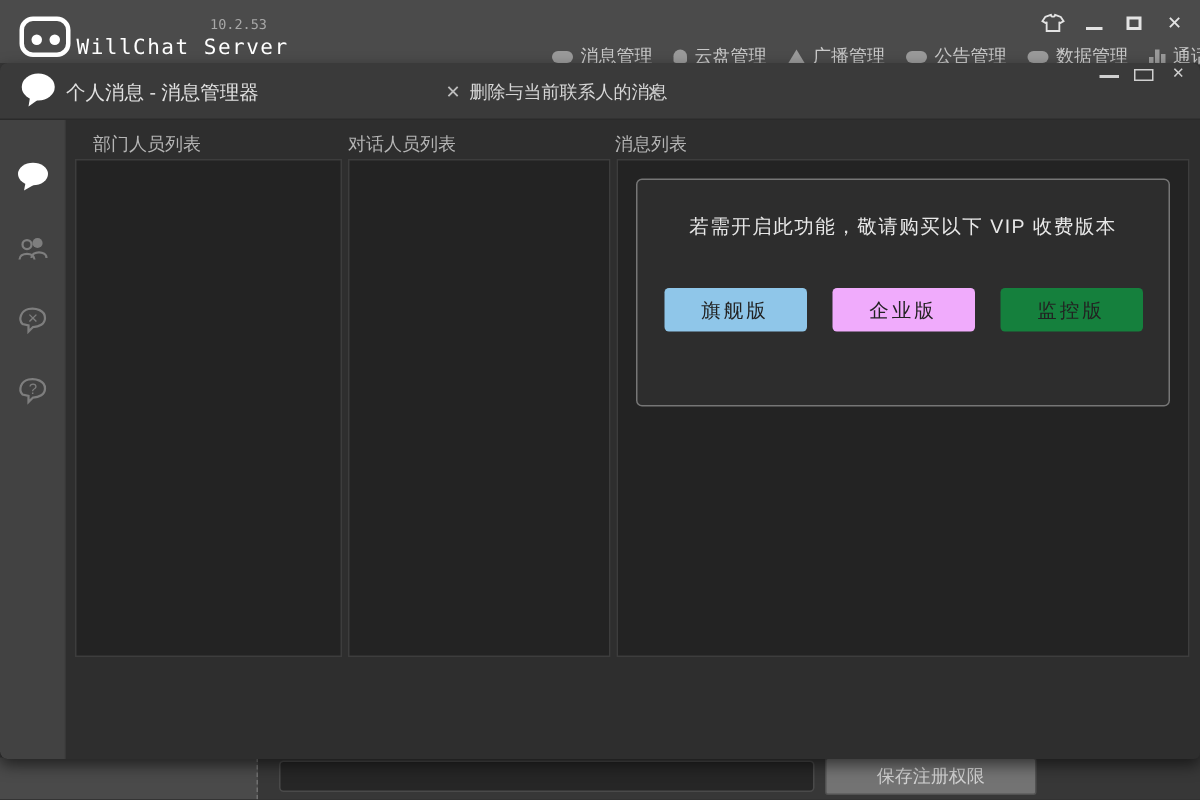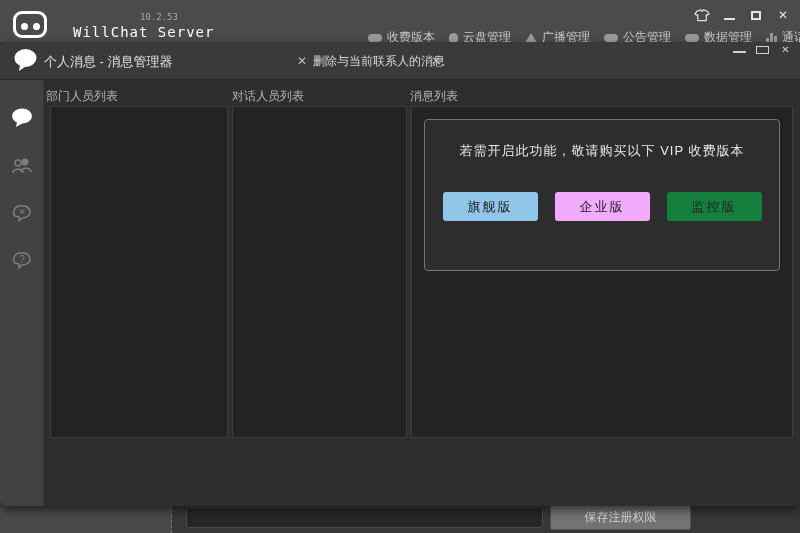--- a/index.html
+++ b/index.html
@@ -5,21 +5,21 @@
   * { margin:0; padding:0; box-sizing:border-box; }
   html,body { width:800px; height:533px; }
   body { font-family:"Liberation Sans","DejaVu Sans",sans-serif; background:#373737; overflow:hidden; }
   #app { position:relative; width:800px; height:533px; background:#373737; overflow:hidden; }
 
   
   .topbar { position:absolute; left:0; top:0; width:800px; height:42px; background:#4b4b4b; }
   .logo { position:absolute; left:13px; top:11px; width:34px; height:27px; border:3px solid #fff; border-radius:9px; background:transparent; }
   .logo .eye { position:absolute; top:9px; width:7px; height:7px; border-radius:50%; background:#fff; }
   .logo .eye.l { left:5px; } .logo .eye.r { left:17px; }
-  .app-title { position:absolute; left:51px; top:24px; color:#fff; font-family:"DejaVu Sans Mono","Liberation Mono",monospace; font-size:14px; letter-spacing:1px;margin-left:22px; }
+  .app-title { position:absolute; left:51px; top:24px; color:#fff; font-family:"DejaVu Sans Mono","Liberation Mono",monospace; font-size:14px; letter-spacing:1px; }
   .version { position:absolute; left:140px; top:12px; color:#a8a8a8; font-size:9px; font-family:"DejaVu Sans Mono",monospace; }
 
   .win-controls { position:absolute; right:8px; top:6px; display:flex; align-items:center; gap:9px; }
   .wc-btn { width:18px; height:18px; display:flex; align-items:center; justify-content:center; color:#e3e3e3; font-size:12px; cursor:default; }
   .wc-box { width:10px; height:9px; border:2px solid #e3e3e3; display:inline-block; }
   .wc-min { width:11px; height:2px; background:#e3e3e3; display:inline-block; margin-top:8px; }
 
   .menu-row { position:absolute; left:368px; top:29px; display:flex; gap:14px; }
   .menu-item { display:flex; align-items:center; gap:5px; color:#c9c9c9; font-size:12px; white-space:nowrap; }
   .mi-cloud { width:14px; height:8px; background:#9a9a9a; border-radius:7px; }
@@ -41,21 +41,21 @@
   .search-box input::placeholder { color:#8a8a8a; }
   .dlg-controls { position:absolute; right:8px; top:2px; display:flex; gap:10px; z-index:6; }
   .dlg-controls span { color:#d0d0d0; font-size:10px; width:13px; text-align:center; cursor:default; }
   .dc-box { display:inline-block; width:8px; height:8px; border:1px solid #d0d0d0; margin-top:2px; }
   .dc-min { display:inline-block; width:9px; height:2px; background:#d0d0d0; margin-top:6px; }
 
   .dlg-sidebar { position:absolute; left:0; top:38px; width:44px; height:426px; background:#424242; border-right:1px solid #383838; border-radius:0 0 0 5px; }
   .sb-item { position:absolute; left:0; width:44px; height:36px; display:flex; align-items:center; justify-content:center; }
 
   .col-header { position:absolute; color:#b5b5b5; font-size:12px; top:46px; }
-  .ch1 { left:46px; } .ch2 { left:232px; } .ch3 { left:410px; }
+  .ch1 { left:62px; } .ch2 { left:232px; } .ch3 { left:410px; }
   .col-box { position:absolute; top:64px; height:332px; background:#232323; border:1px solid #3d3d3d; }
   .cb1 { left:50px; width:178px; } .cb2 { left:232px; width:175px; } .cb3 { left:411px; width:382px; }
 
   .vip-panel { position:absolute; left:12px; top:12px; width:356px; height:152px; border:1px solid #767676; border-radius:4px; background:#2d2d2d; }
   .vip-msg { position:absolute; left:0; top:22px; width:100%; text-align:center; color:#e8e8e8; font-size:13px; letter-spacing:1px; }
   .vip-btns { position:absolute; left:0; top:72px; width:100%; display:flex; justify-content:center; gap:17px; }
   .vip-btn { width:95px; height:29px; border:none; border-radius:3px; font-size:13px; color:#222; font-family:inherit; letter-spacing:2px; cursor:default; }
 
   
   .bottom-strip { position:absolute; left:0; top:505px; width:800px; height:28px; background:#373737; }
@@ -87,21 +87,21 @@
         </span>
       <span class="wc-btn">
           <span class="wc-box"></span>
         </span>
       <span class="wc-btn">✕</span>
     </div>
 
     <div class="menu-row">
       <div class="menu-item">
         <span class="mi-cloud"></span>
-        <span>收费版本</span>
+        <span>消息管理</span>
       </div>
       <div class="menu-item">
         <span class="mi-person"></span>
         <span>云盘管理</span>
       </div>
       <div class="menu-item">
         <span class="mi-tri"></span>
         <span>广播管理</span>
       </div>
       <div class="menu-item">

